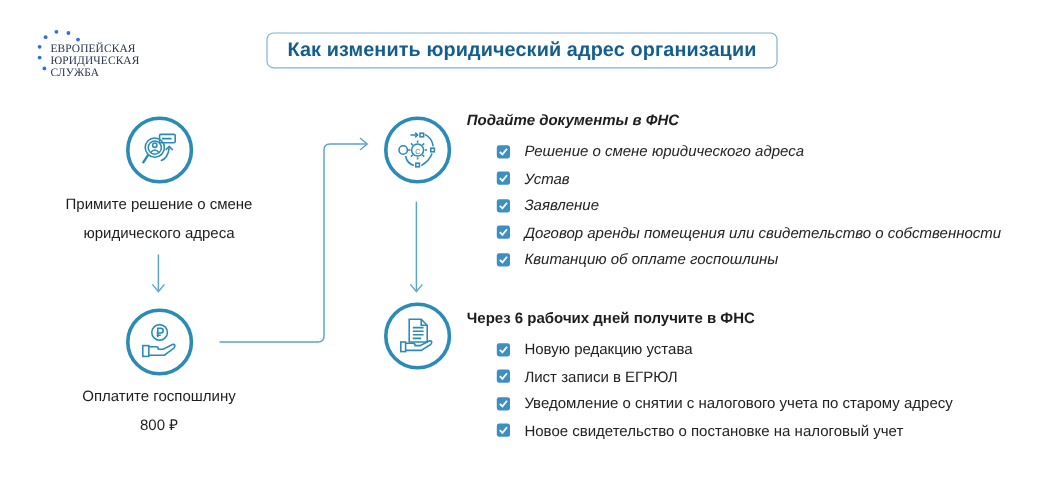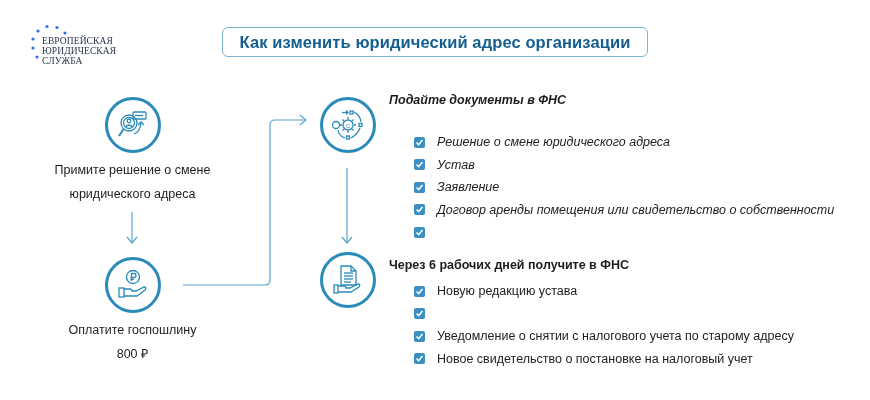--- a/index.html
+++ b/index.html
@@ -104,21 +104,21 @@
       <rect x="29" y="16.5" width="3" height="3"></rect>
       <rect x="16.5" y="29" width="3" height="3"></rect>
       <path d="M24,5 Q30,8 31,15 M30,21 Q28,27 21,31 M15,31 Q9,29 8,23"></path>
       <line x1="12" y1="5.5" x2="18" y2="5.5"></line>
       <polyline points="16,3.5 18,5.5 16,7.5"></polyline>
     </g>
   </svg>
 </div>
 <div class="abs" style="left:389px;top:93px;width:470px;font-style:italic;">
   <div class="sec-title">Подайте документы в ФНС</div>
-  <ul class="list" style="margin-left:25px;margin-top:24px;">
+  <ul class="list" style="margin-left:25px;margin-top:8px;">
     <li>
         <span class="cb">
           <svg width="9" height="9" viewBox="0 0 9 9">
             <polyline points="1.5,4.5 3.7,6.7 7.5,2" fill="none" stroke="#fff" stroke-width="1.5"></polyline>
           </svg>
         </span>
         <span>Решение о смене юридического адреса</span>
       </li>
     <li>
         <span class="cb">
@@ -143,20 +143,21 @@
           </svg>
         </span>
         <span>Договор аренды помещения или свидетельство о собственности</span>
       </li>
     <li>
         <span class="cb">
           <svg width="9" height="9" viewBox="0 0 9 9">
             <polyline points="1.5,4.5 3.7,6.7 7.5,2" fill="none" stroke="#fff" stroke-width="1.5"></polyline>
           </svg>
         </span>
+        <span>Квитанцию об оплате госпошлины</span>
       </li>
   </ul>
 </div>
 
 <div class="abs circle" style="left:320px;top:252px;">
   <svg width="34" height="34" viewBox="0 0 34 34">
     <g fill="none" stroke="#2a8ab8" stroke-width="1.3">
       <path d="M10,3 H20 L25,8 V22 H10 Z"></path>
       <path d="M20,3 V8 H25"></path>
       <line x1="13" y1="10" x2="22" y2="10"></line>
@@ -178,20 +179,21 @@
           </svg>
         </span>
         <span>Новую редакцию устава</span>
       </li>
     <li>
         <span class="cb">
           <svg width="9" height="9" viewBox="0 0 9 9">
             <polyline points="1.5,4.5 3.7,6.7 7.5,2" fill="none" stroke="#fff" stroke-width="1.5"></polyline>
           </svg>
         </span>
+        <span>Лист записи в ЕГРЮЛ</span>
       </li>
     <li>
         <span class="cb">
           <svg width="9" height="9" viewBox="0 0 9 9">
             <polyline points="1.5,4.5 3.7,6.7 7.5,2" fill="none" stroke="#fff" stroke-width="1.5"></polyline>
           </svg>
         </span>
         <span>Уведомление о снятии с налогового учета по старому адресу</span>
       </li>
     <li>

